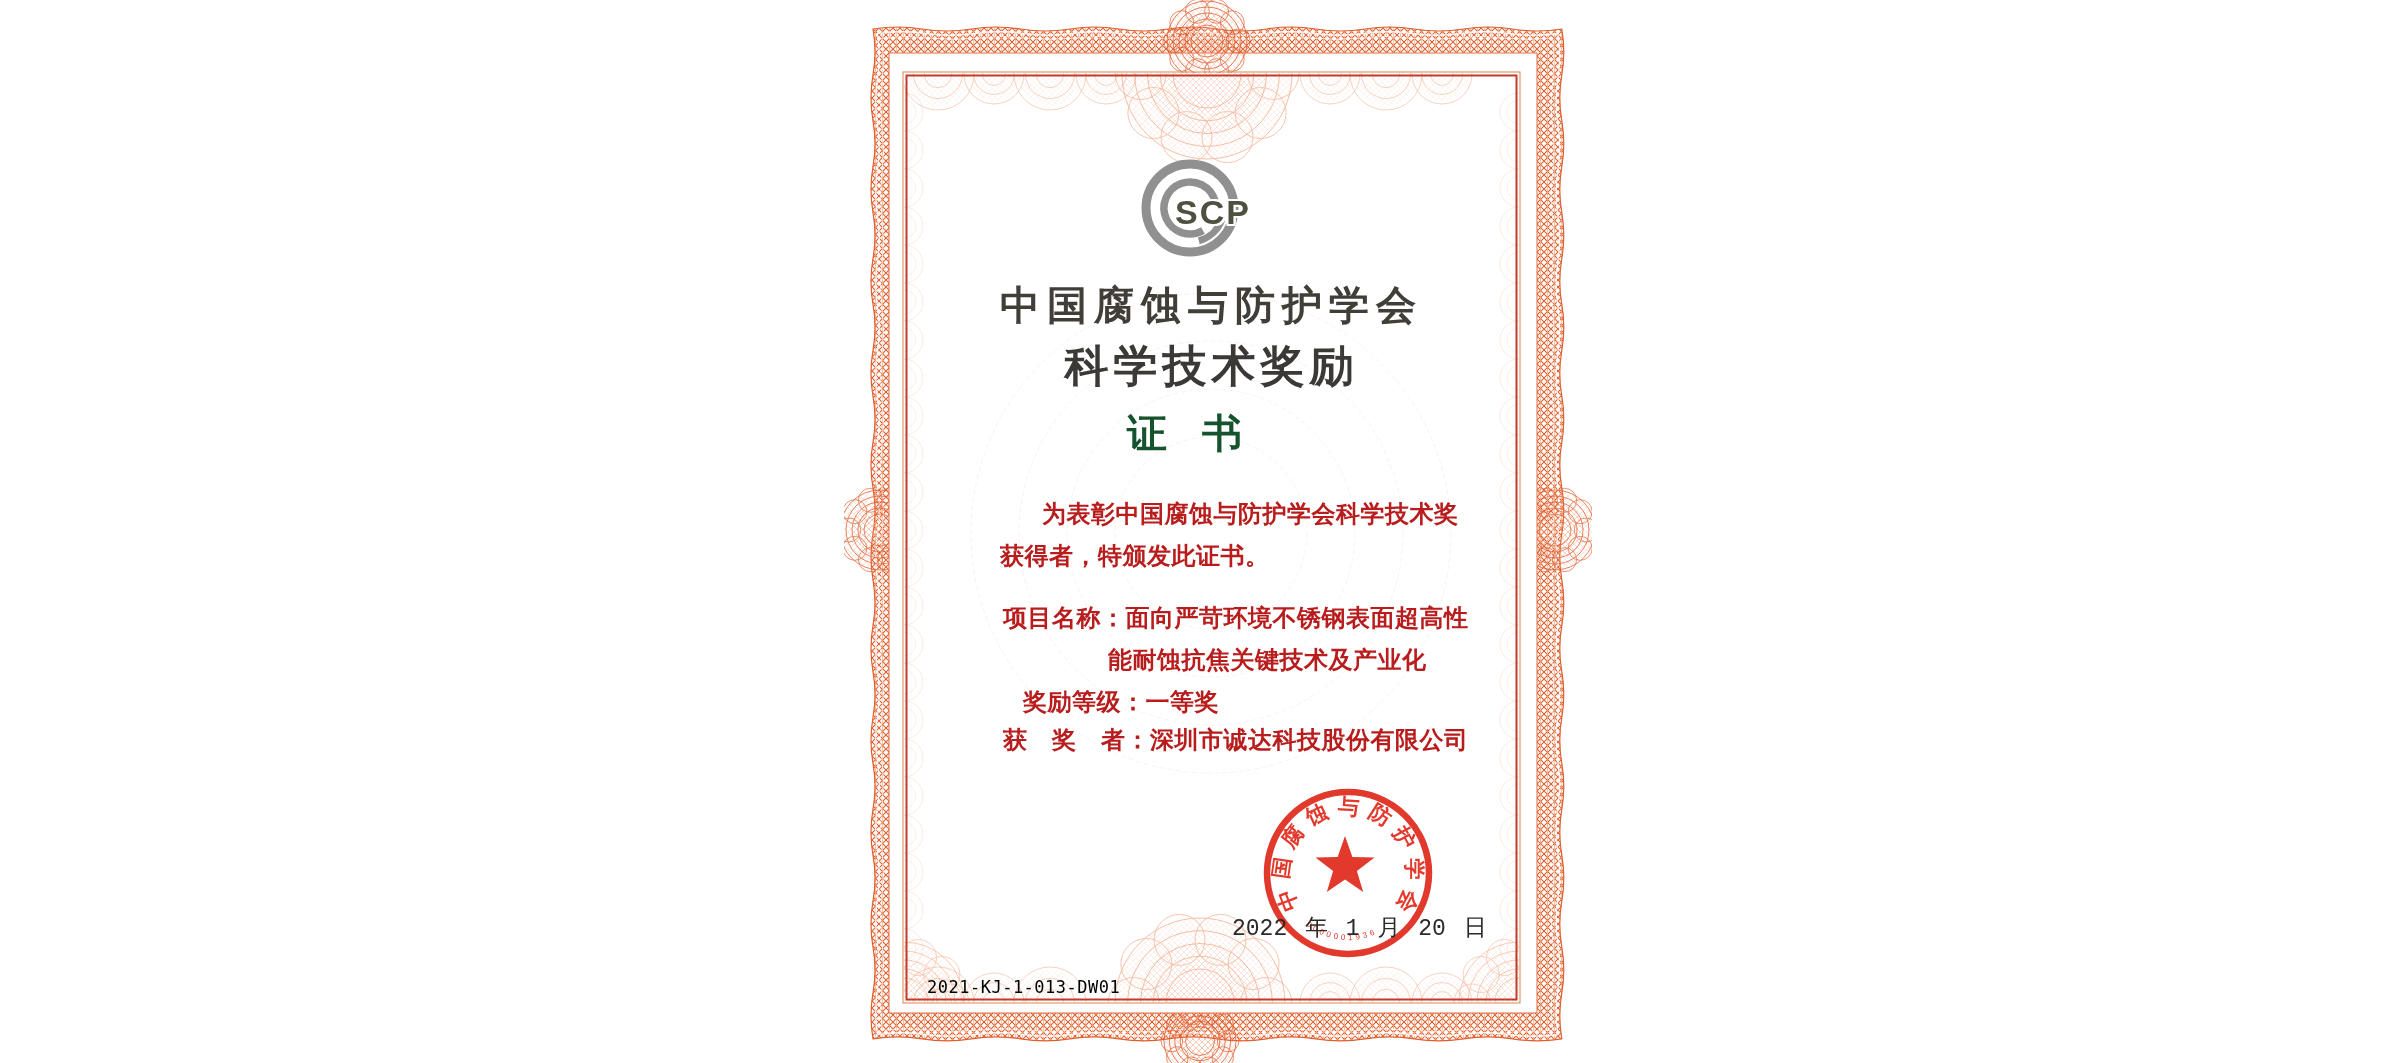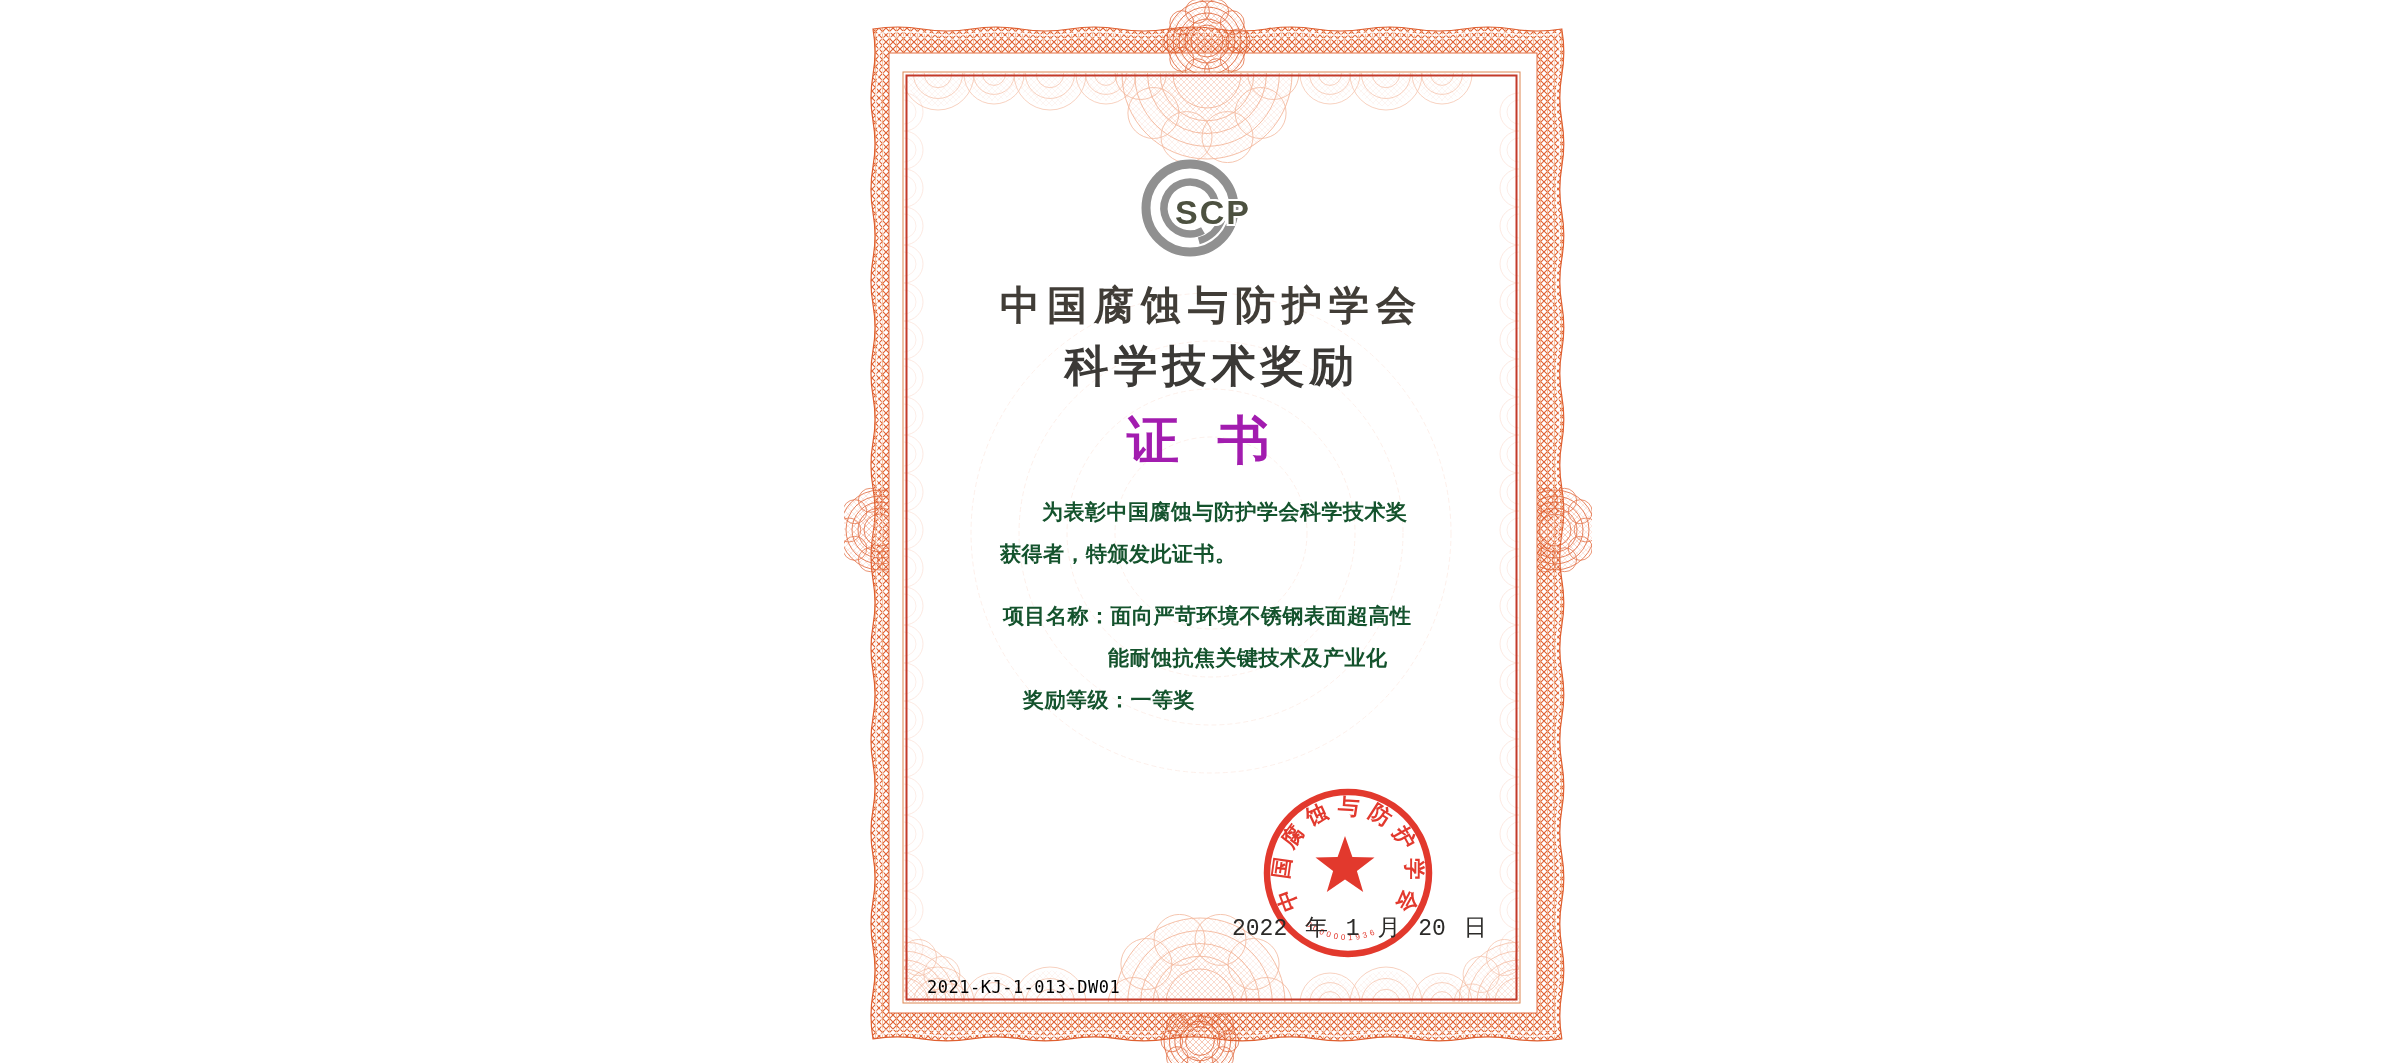--- a/index.html
+++ b/index.html
@@ -5,22 +5,22 @@
   html,body{margin:0;padding:0;background:#ffffff;}
   .page{position:relative;width:2400px;height:1063px;background:#ffffff;overflow:hidden;
         font-family:"Liberation Sans","DejaVu Sans",sans-serif;}
   .cert{position:absolute;left:872px;top:28px;width:691px;height:1012px;}
   .cert svg{position:absolute;left:-30px;top:-30px;width:751px;height:1072px;z-index:1;}
   .txt{position:absolute;z-index:4;white-space:nowrap;color:#2e2c29;}
   .org-title{left:0;top:250px;width:679px;text-align:center;font-size:40px;font-weight:bold;
              letter-spacing:7px;color:#413d37;font-family:"Liberation Serif","DejaVu Serif",serif;}
   .award-type{left:0;top:309px;width:679px;text-align:center;font-size:44px;font-weight:700;
               letter-spacing:5px;color:#3b3936;}
-  .doc-title{left:255px;top:378px;font-size:52px;font-weight:bold;letter-spacing:12px;color:#a21caf;}
-  .body-line{font-size:21px;font-weight:600;letter-spacing:0.5px;color:#14532d;}
+  .doc-title{left:255px;top:378px;font-size:40px;font-weight:bold;letter-spacing:12px;color:#14532d;}
+  .body-line{font-size:24px;font-weight:600;letter-spacing:0.5px;color:#b91c1c;}
   .pre1{left:170px;top:470px;}
   .pre2{left:128px;top:512px;}
   .f1{left:131px;top:574px;}
   .f2{left:236px;top:616px;}
   .f3{left:131px;top:658px;margin-left:20px;}
   .f4{left:131px;top:696px;}
   .scp-text{left:303px;top:165px;font-size:34px;font-weight:800;letter-spacing:2px;color:#4d5140;
             text-shadow:-2px 0 0 #fff,2px 0 0 #fff,0 -2px 0 #fff,0 2px 0 #fff,
                         -2px -2px 0 #fff,2px 2px 0 #fff,2px -2px 0 #fff,-2px 2px 0 #fff;z-index:4;text-align:center;}
   .date-line{left:360px;top:884px;width:240px;text-align:center;font-size:23px;color:#2b2a28;
@@ -418,18 +418,19 @@
     <div class="txt doc-title">证 书</div>
 
     <div class="txt body-line pre1">为表彰中国腐蚀与防护学会科学技术奖</div>
     <div class="txt body-line pre2">获得者，特颁发此证书。</div>
 
     <div class="txt body-line f1"><span>项目名称：</span><span>面向严苛环境不锈钢表面超高性</span></div>
     <div class="txt body-line f2">能耐蚀抗焦关键技术及产业化</div>
 
     <div class="txt body-line f3"><span>奖励等级：</span><span>一等奖</span></div>
 
+    <div class="txt body-line f4"><span>获　奖　者：</span><span>深圳市诚达科技股份有限公司</span></div>
 
     <div class="txt date-line">2022 年 1 月 20 日</div>
 
     <div class="txt cert-no">2021-KJ-1-013-DW01</div>
   </div>
 </div>
 
 </body></html>

